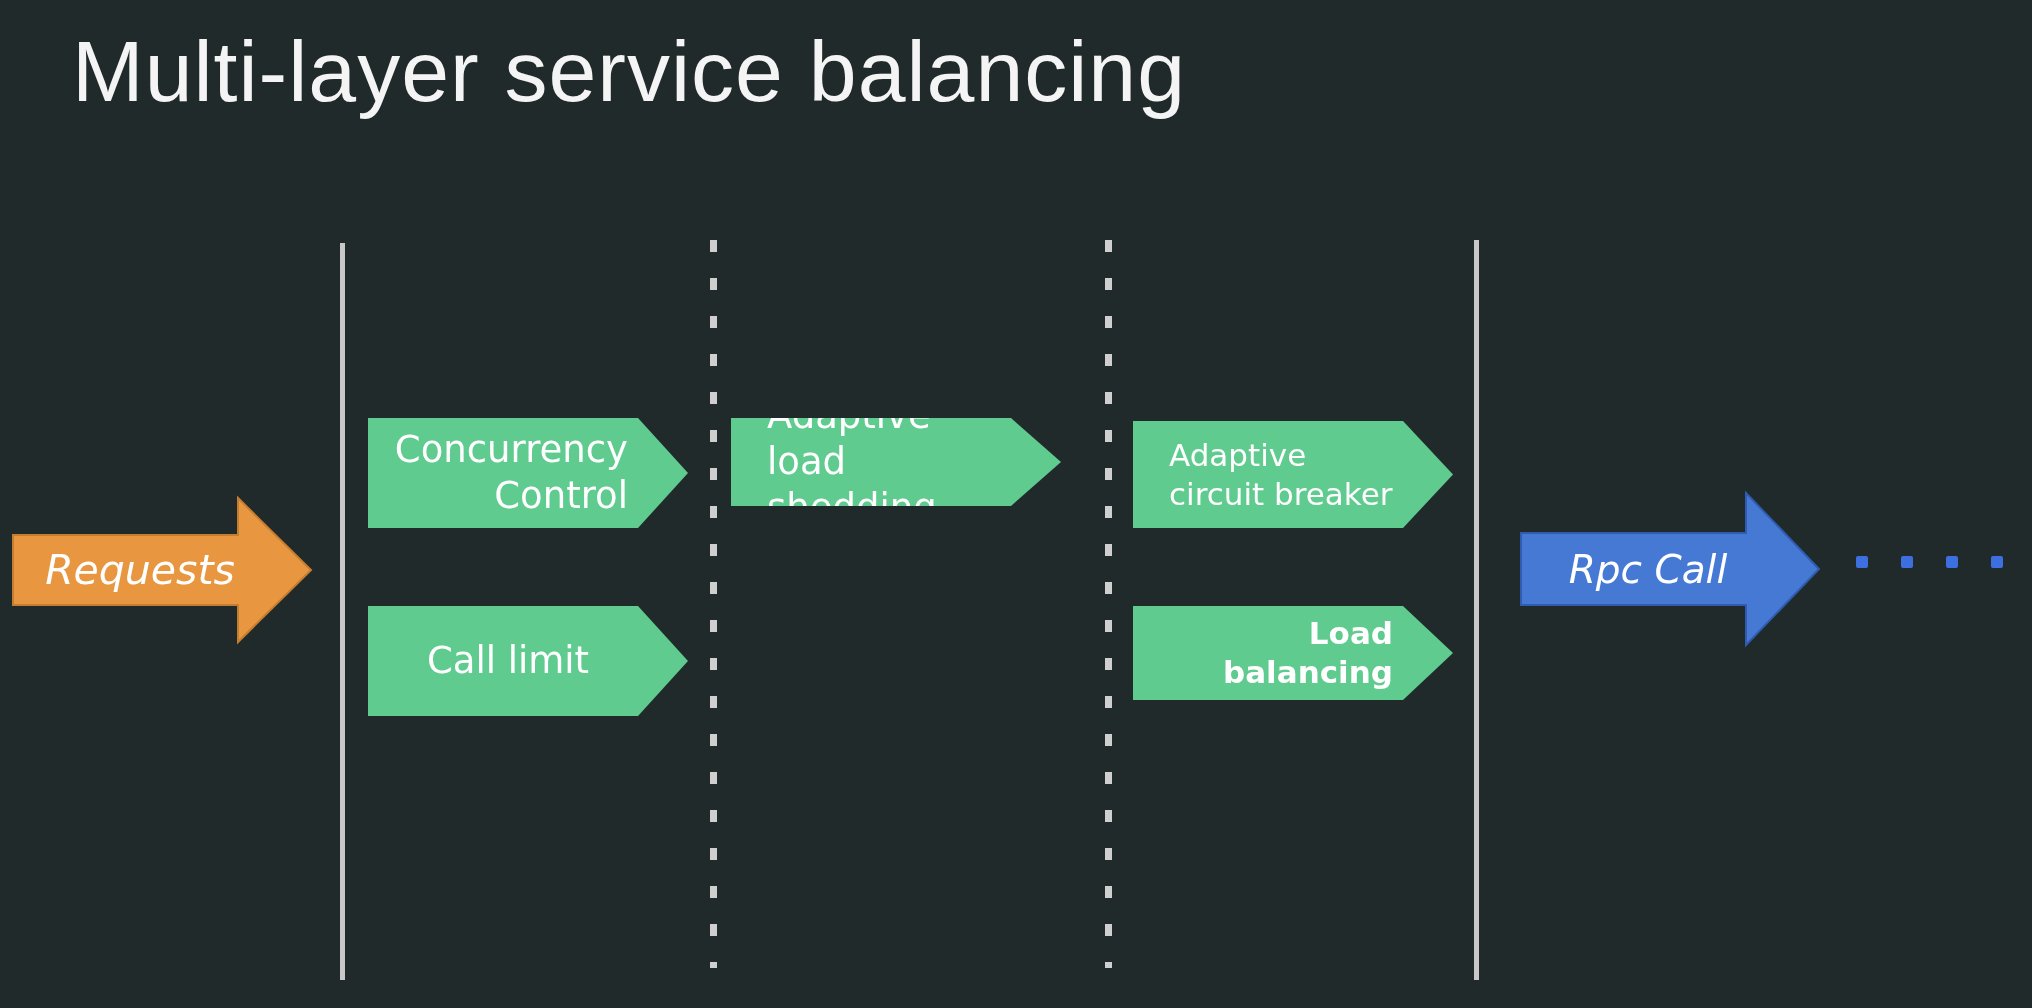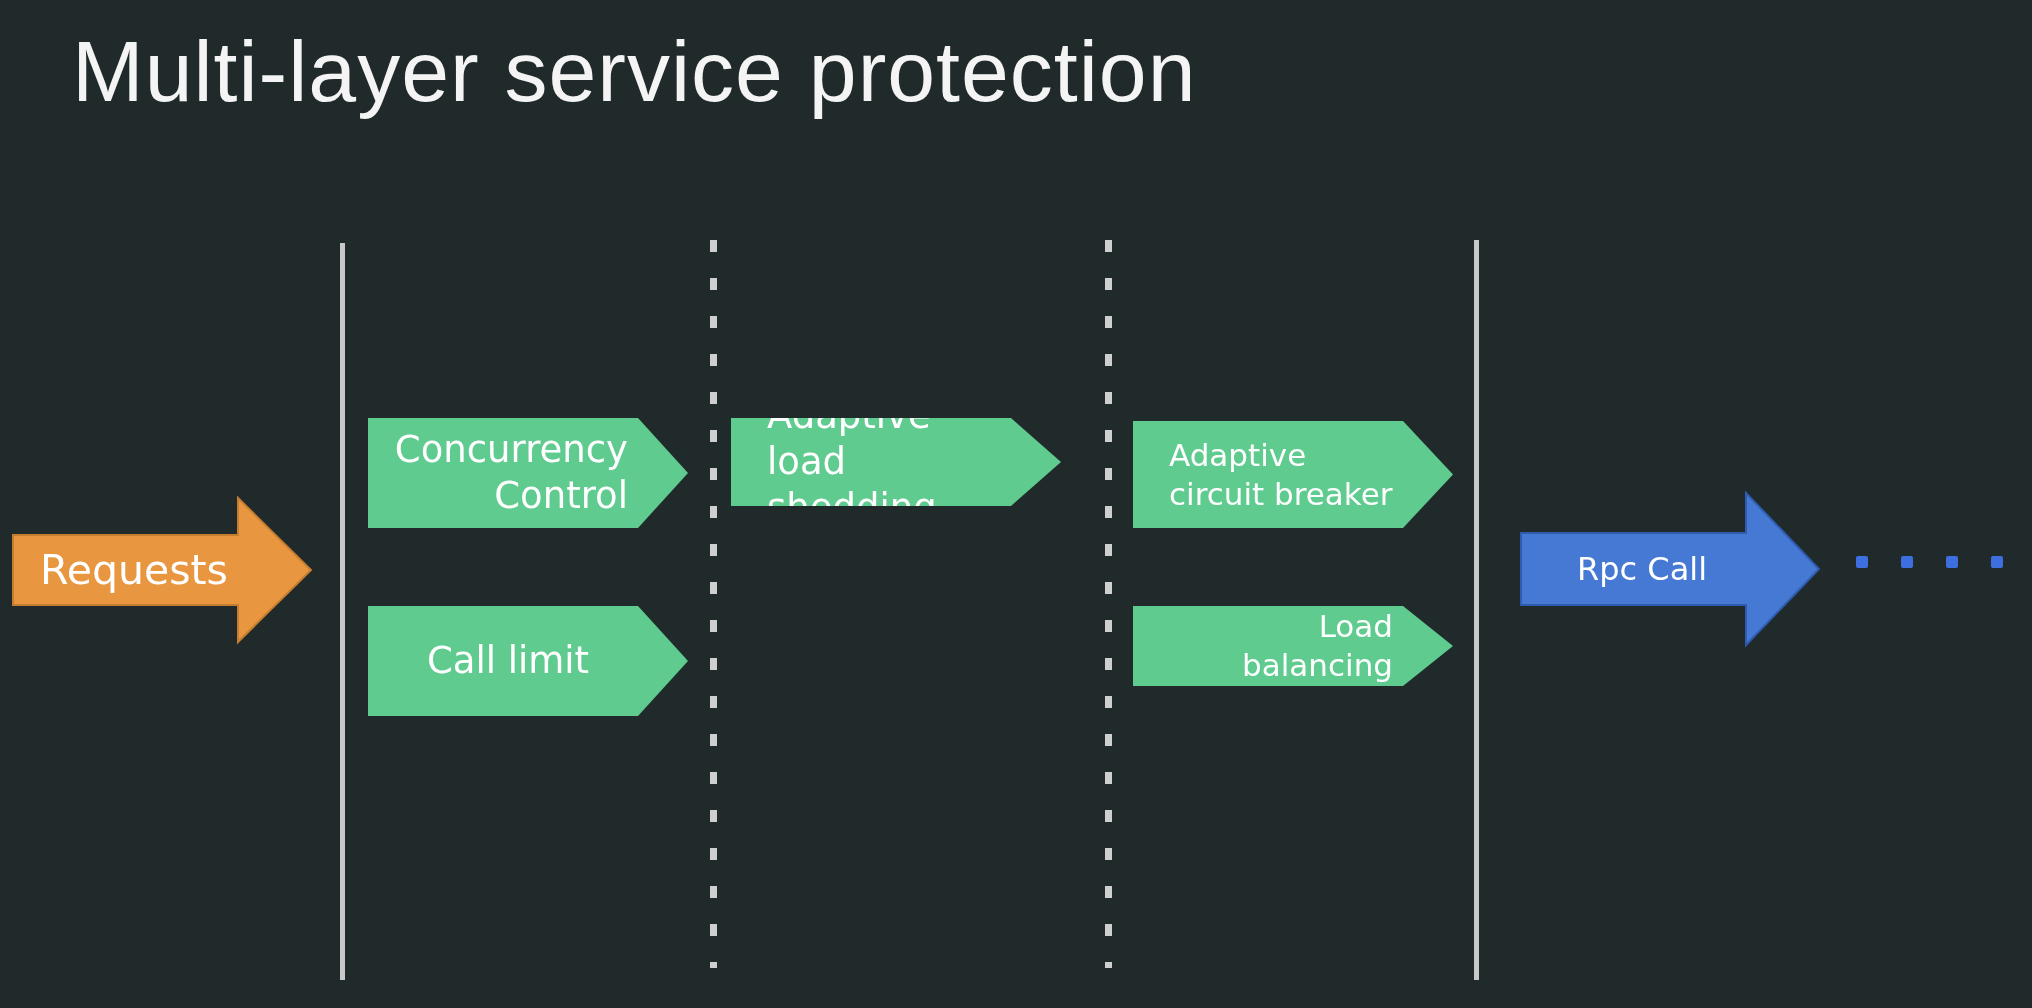--- a/index.html
+++ b/index.html
@@ -53,63 +53,64 @@
   }
   .stage-box.small{
     font-size:31px;
     padding-left:36px;
   }
   
   .block-arrow{position:absolute;}
   .block-arrow svg{display:block;}
   .block-arrow .arrow-label{
     position:absolute;
-    left:8px;top:0;
+    left:14px;top:0;
     width:228px;height:100%;
     display:flex;
     align-items:center;
     justify-content:center;
     color:#FFFFFF;
     font-family:"DejaVu Sans", sans-serif;
+    font-style:italic;
   }
   .arrow-label.requests{font-size:41px;}
-  .arrow-label.rpc{font-size:32px;}
+  .arrow-label.rpc{font-size:39px;}
   
   .trail-dot{
     position:absolute;
     width:12px;height:12px;
     background:#3D6FE0;
     border-radius:2px;
   }
 </style>
 </head>
 <body>
 
 <div class="canvas">
 
-  <div class="page-title">Multi-layer service protection</div>
+  <div class="page-title">Multi-layer service balancing</div>
 
   <div class="vline-solid" style="left:340px;top:243px;height:737px;"></div>
   <div class="vline-dotted" style="left:710px;top:240px;height:728px;"></div>
   <div class="vline-dotted" style="left:1105px;top:240px;height:728px;"></div>
   <div class="vline-solid" style="left:1474px;top:240px;height:740px;"></div>
 
   <div class="block-arrow" style="left:12px;top:490px;width:302px;height:160px;">
     <svg width="302" height="160" viewBox="0 0 302 160">
       <polygon points="1,45 226,45 226,8 299,80 226,152 226,115 1,115" fill="#E8963F" stroke="#C57E2F" stroke-width="2"></polygon>
     </svg>
     <div class="arrow-label requests">Requests</div>
   </div>
 
   <div class="stage-box" style="left:368px;top:418px;width:320px;height:110px;">Concurrency Control</div>
   <div class="stage-box align-left" style="left:731px;top:418px;width:330px;height:88px;">Adaptive load shedding</div>
   <div class="stage-box align-left small" style="left:1133px;top:421px;width:320px;height:107px;">Adaptive circuit breaker</div>
 
   <div class="stage-box" style="left:368px;top:606px;width:320px;height:110px;">Call limit</div>
-  <div class="stage-box small" style="left:1133px;top:606px;width:320px;height:80px;">Load balancing</div>
+  <div class="stage-box small" style="left:1133px;top:606px;width:320px;height:94px;font-weight:bold;">Load balancing</div>
 
   <div class="block-arrow" style="left:1520px;top:485px;width:302px;height:168px;">
     <svg width="302" height="168" viewBox="0 0 302 168">
       <polygon points="1,48 226,48 226,8 299,84 226,160 226,120 1,120" fill="#4579D3" stroke="#2F5CB0" stroke-width="2"></polygon>
     </svg>
     <div class="arrow-label rpc">Rpc Call</div>
   </div>
 
   <div>
     <div class="trail-dot" style="left:1856px;top:556px;"></div>

